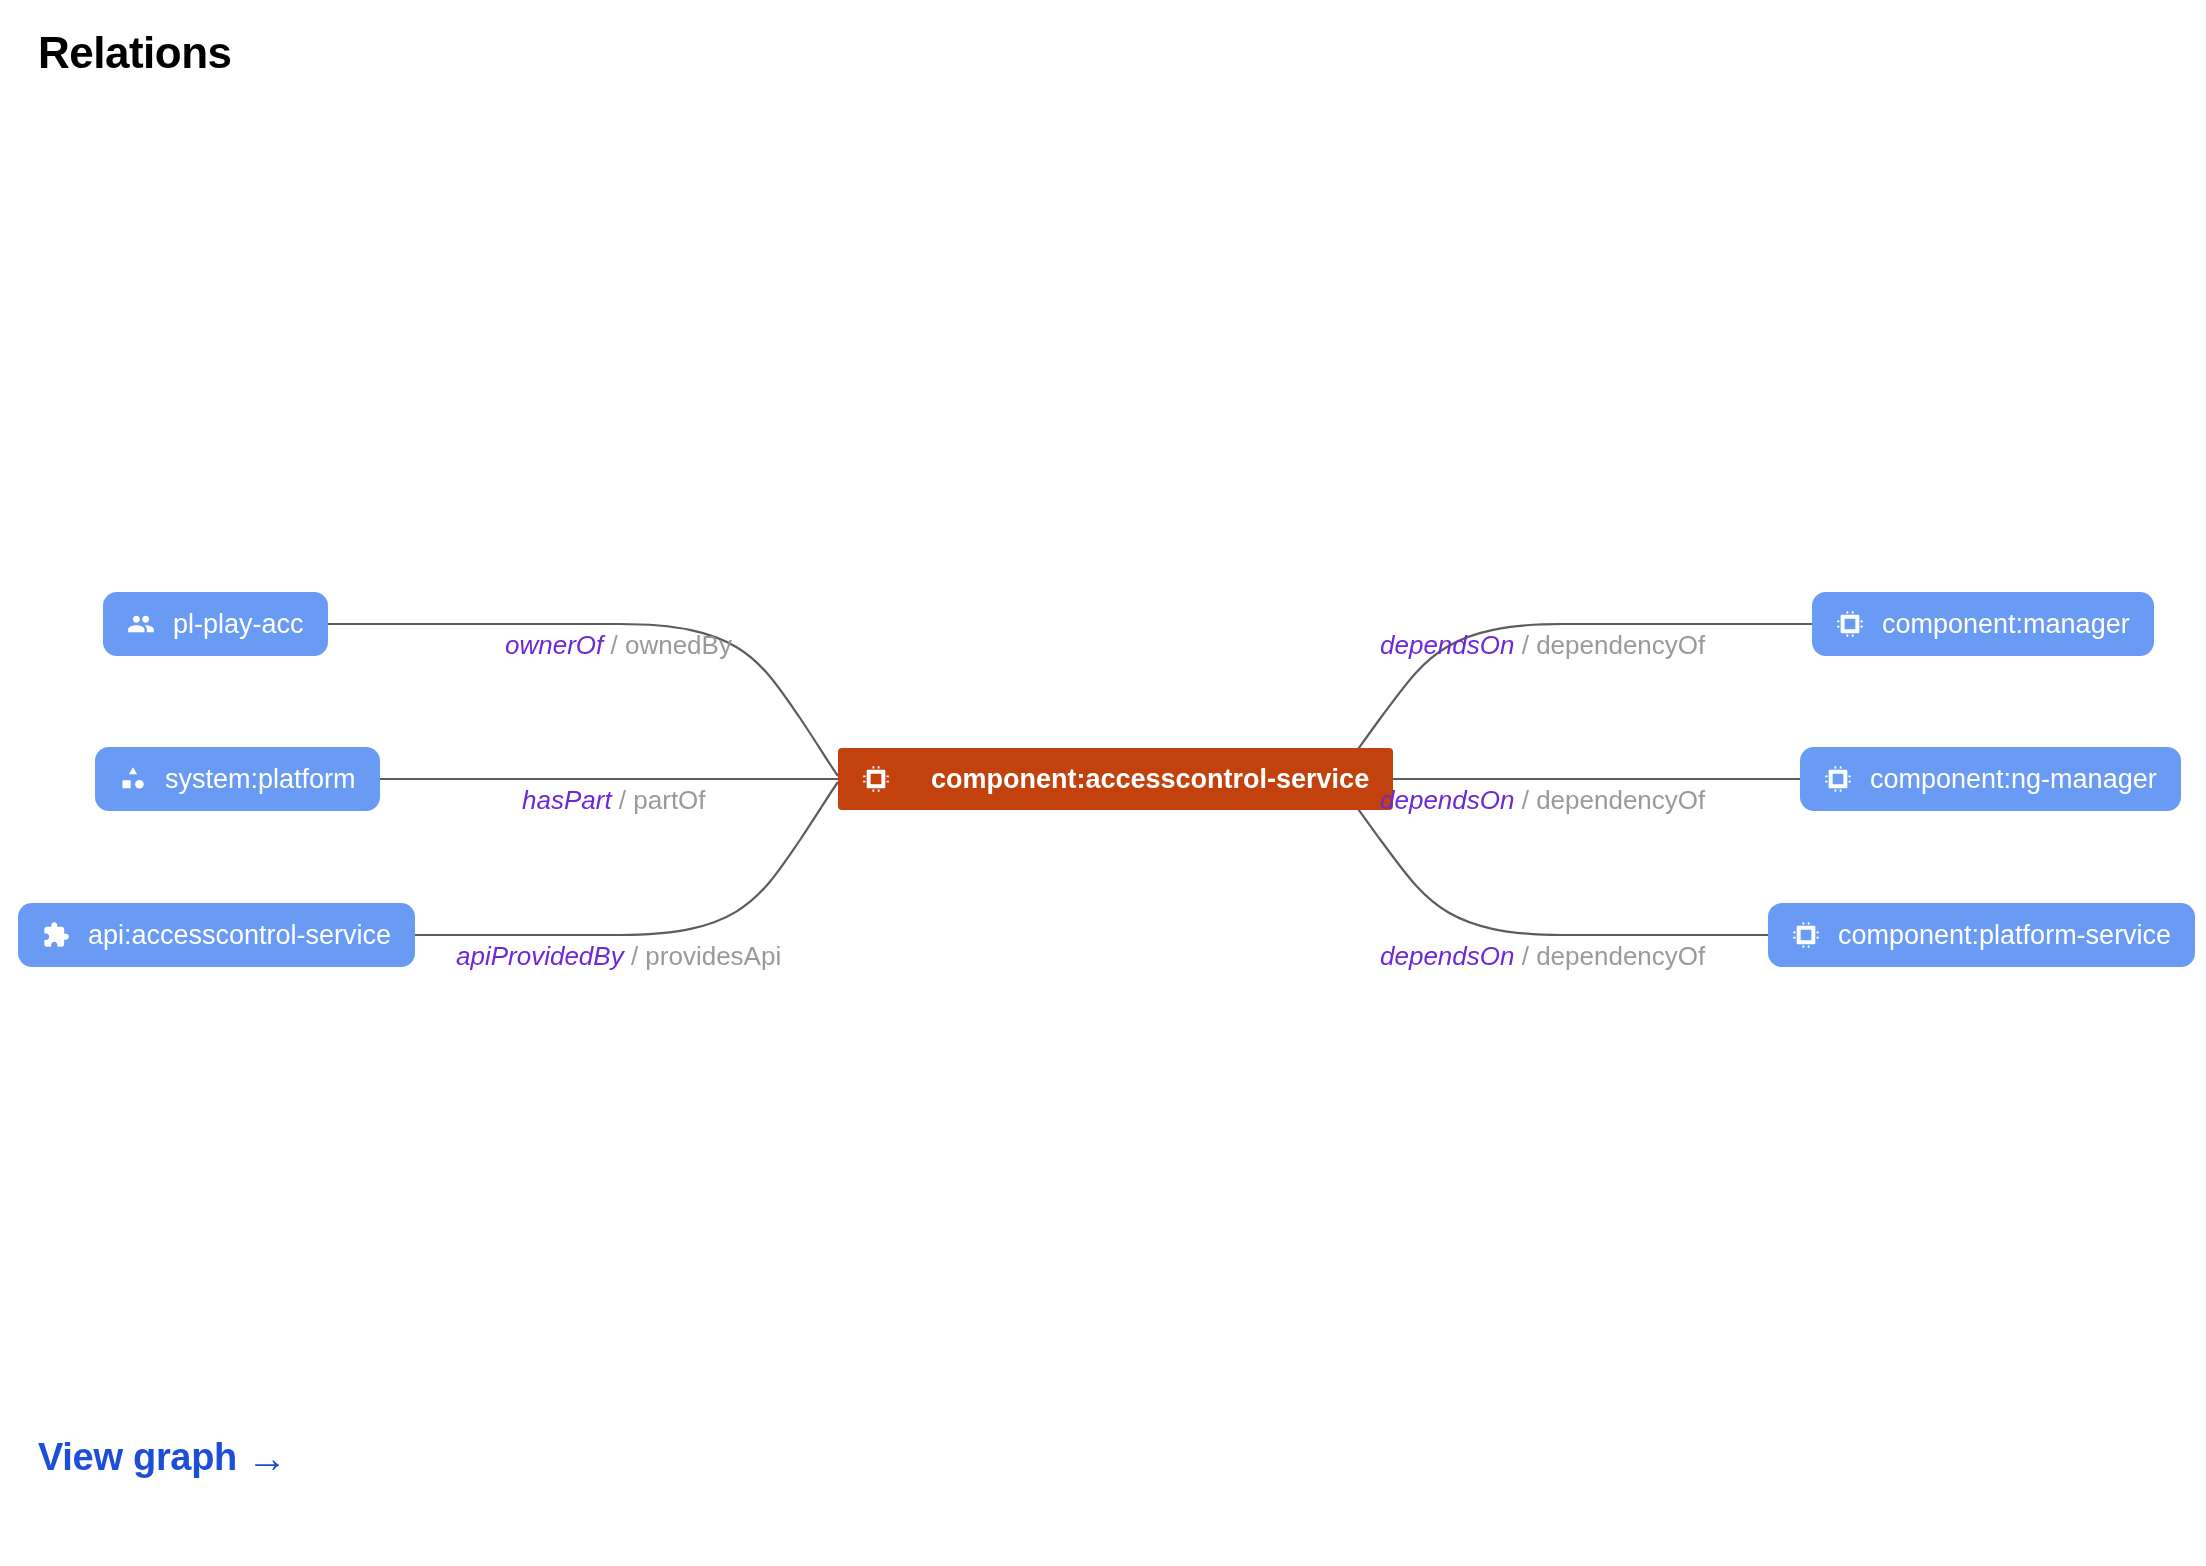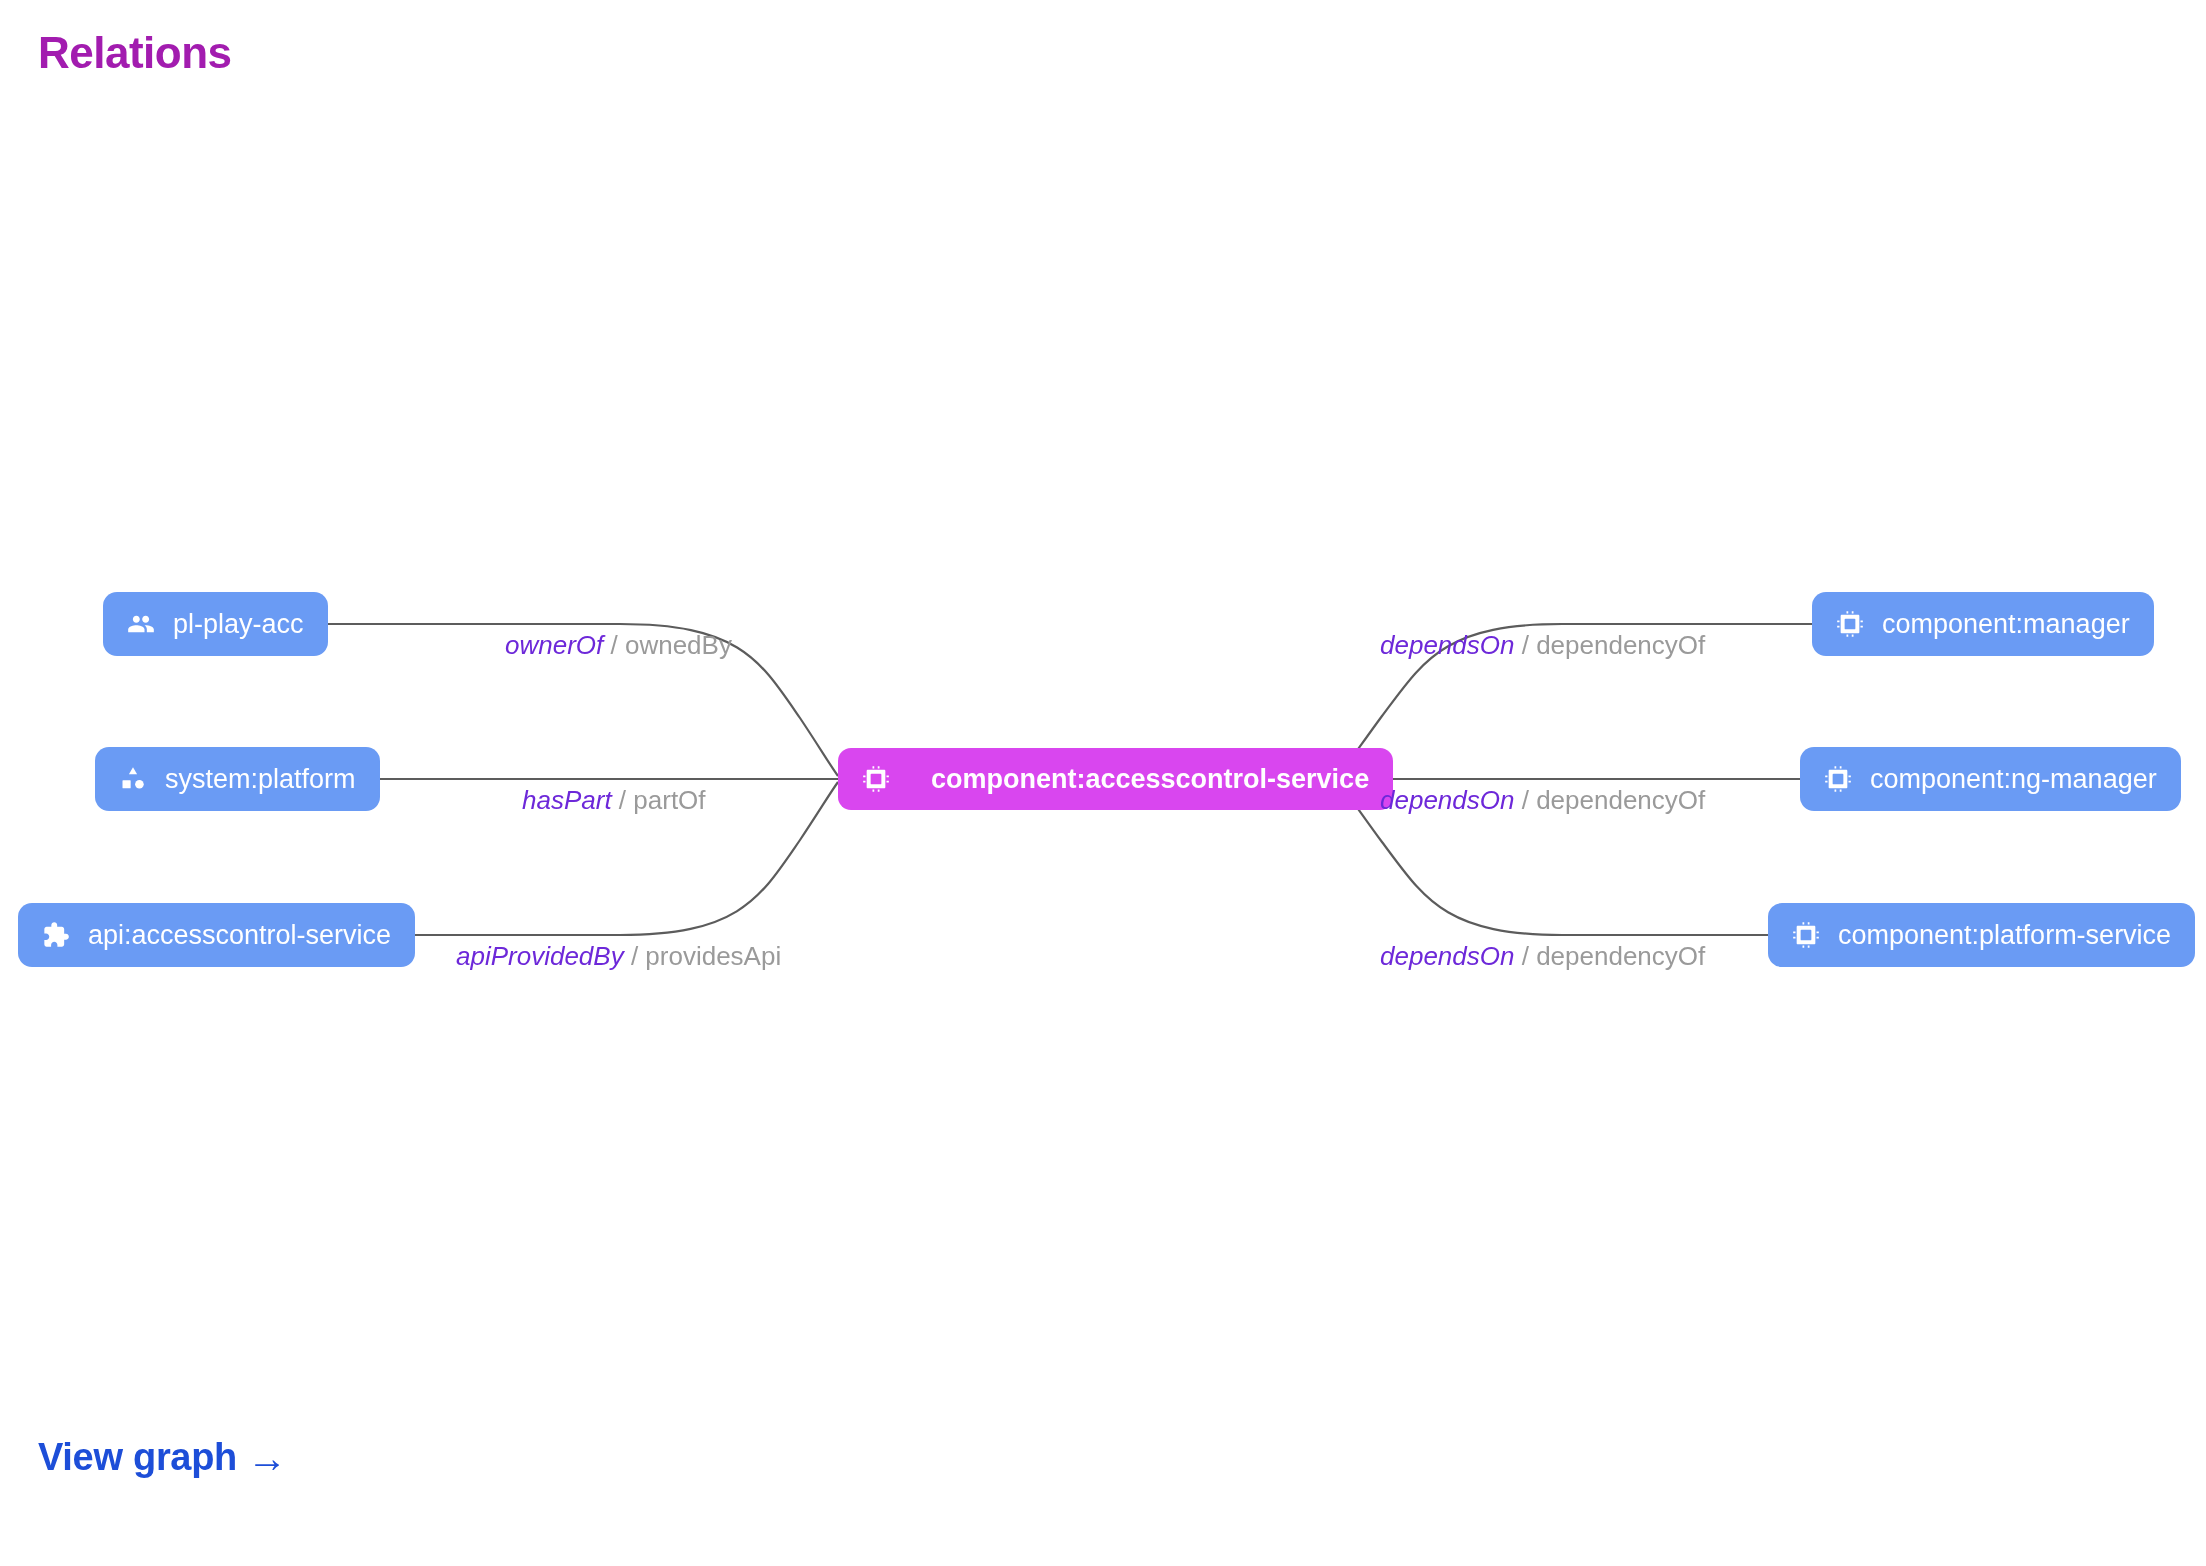--- a/index.html
+++ b/index.html
@@ -14,21 +14,21 @@
     font-family: "Liberation Sans", sans-serif;
     overflow: hidden;
   }
 
   #page-title {
     position: absolute;
     left: 38px;
     top: 28px;
     font-size: 44px;
     font-weight: bold;
-    color: #a21caf;
+    color: #000000;
     letter-spacing: -0.5px;
   }
 
   #graph-canvas {
     position: absolute;
     left: 0;
     top: 0;
     width: 2206px;
     height: 1566px;
   }
@@ -65,24 +65,24 @@
     align-items: center;
     gap: 18px;
     padding: 0 24px;
     border-radius: 14px;
     background: #6a9bf4;
     color: #ffffff;
     font-size: 27px;
     white-space: nowrap;
   }
   .node.center {
-    background: #d946ef;
+    background: #c2410c;
     font-weight: bold;
     height: 62px;
-    border-radius: 13px;
+    border-radius: 4px;
     gap: 41px;
   }
   .node .node-label { display: block; }
   .node-icon {
     width: 28px;
     height: 28px;
     flex: 0 0 28px;
     display: block;
   }
   .node-icon svg { display: block; width: 28px; height: 28px; fill: #ffffff; }

